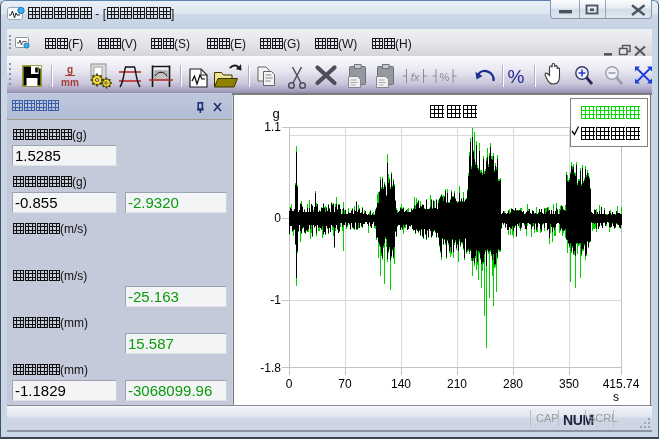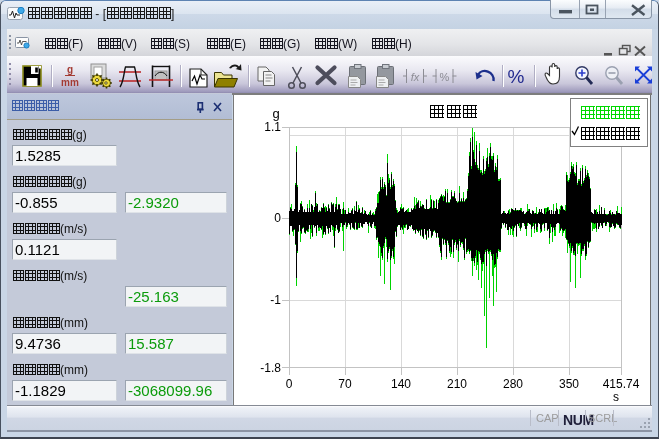--- a/index.html
+++ b/index.html
@@ -251,25 +251,23 @@
         <path d="M0 7.6 h6.6 M3.3 7.6 V11"></path>
    <path d="M17 1 l7 8 M24 1 l-7 8"></path>
   </g>
  </svg>
  <div class="plabel" style="top:35px"><span class="cj c11"></span><span class="cj c11"></span><span class="cj c11"></span><span class="cj c11"></span><span class="cj c11"></span>(g)</div>
 <div class="pfield f1" style="top:51.5px">1.5285</div>
 <div class="plabel" style="top:82px"><span class="cj c11"></span><span class="cj c11"></span><span class="cj c11"></span><span class="cj c11"></span><span class="cj c11"></span>(g)</div>
 <div class="pfield f1" style="top:98.5px">-0.855</div>
 <div class="pfield f2 green" style="top:98.5px">-2.9320</div>
 <div class="plabel" style="top:129px"><span class="cj c11"></span><span class="cj c11"></span><span class="cj c11"></span><span class="cj c11"></span>(m/s)</div>
-<div class="pfield f1" style="top:145.5px">0.1121</div>
 <div class="plabel" style="top:176px"><span class="cj c11"></span><span class="cj c11"></span><span class="cj c11"></span><span class="cj c11"></span>(m/s)</div>
 <div class="pfield f2 green" style="top:192.5px">-25.163</div>
 <div class="plabel" style="top:223px"><span class="cj c11"></span><span class="cj c11"></span><span class="cj c11"></span><span class="cj c11"></span>(mm)</div>
-<div class="pfield f1" style="top:239.5px">9.4736</div>
 <div class="pfield f2 green" style="top:239.5px">15.587</div>
 <div class="plabel" style="top:270px"><span class="cj c11"></span><span class="cj c11"></span><span class="cj c11"></span><span class="cj c11"></span>(mm)</div>
 <div class="pfield f1" style="top:286.5px">-1.1829</div>
 <div class="pfield f2 green" style="top:286.5px">-3068099.96</div>
 </div>
 
 <div id="chart" class="abs"></div>
 <svg id="plot" class="abs" style="left:233px;top:95px" width="417" height="310" viewBox="233 95 417 310">
 
  <g stroke="#d9d9d9" fill="none">

